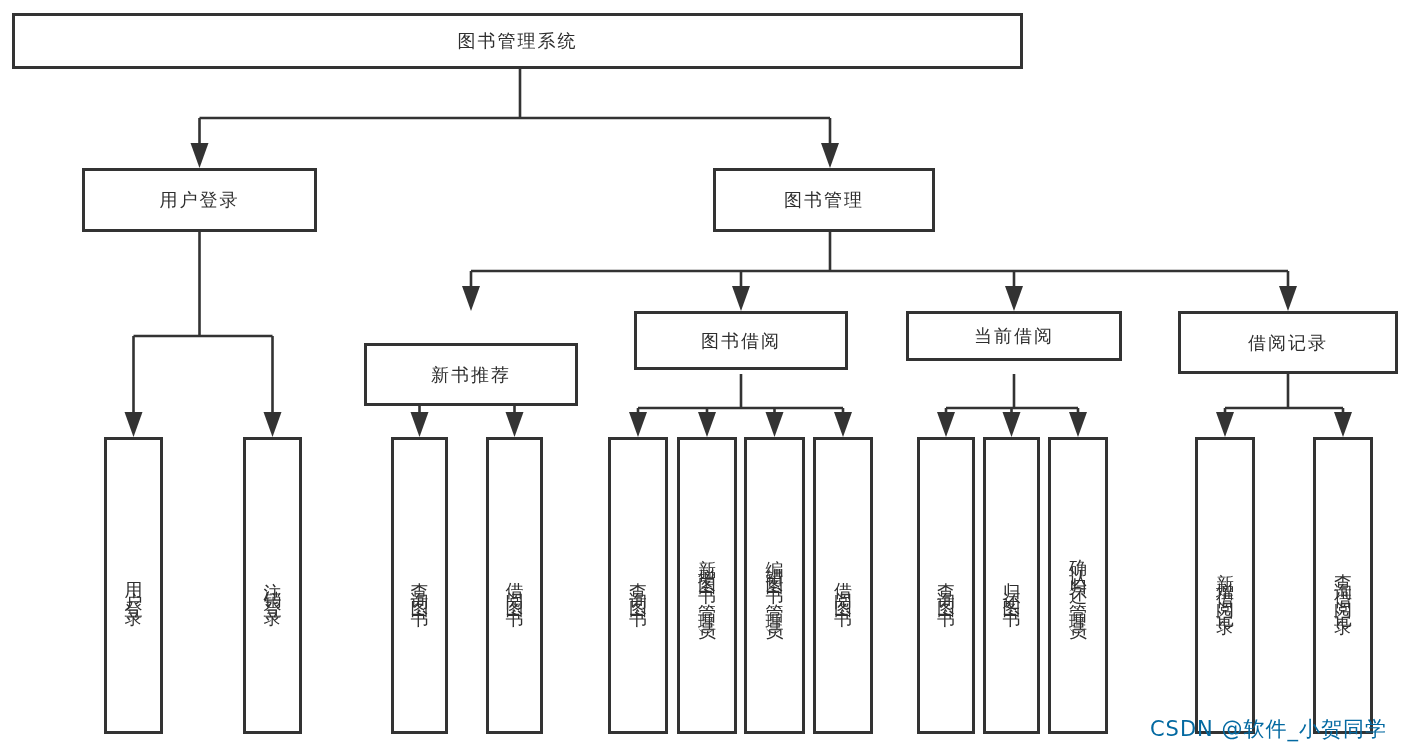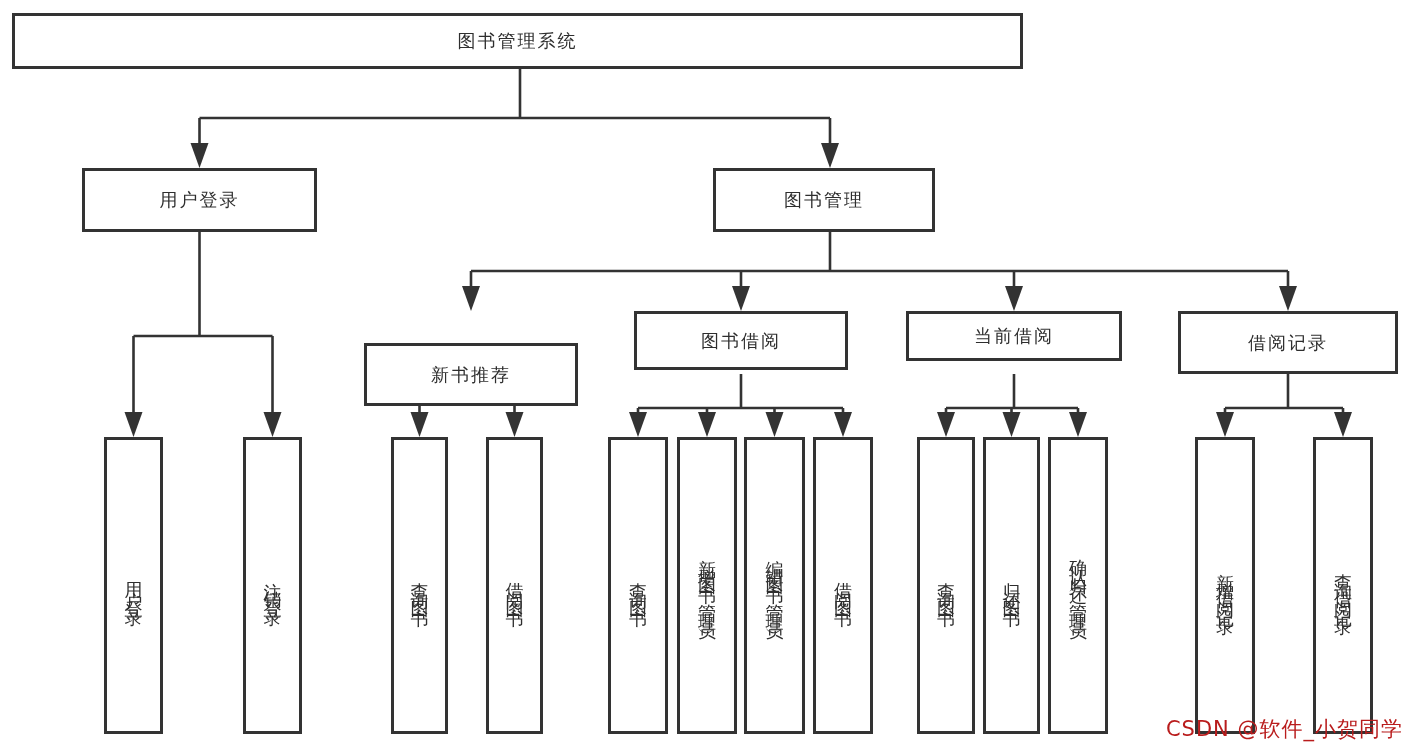--- a/index.html
+++ b/index.html
@@ -40,26 +40,26 @@
   }
   .node.horiz .label { letter-spacing: 2px; }
   .node.vert .label {
     writing-mode: vertical-rl;
     text-orientation: mixed;
     letter-spacing: 9px;
     white-space: normal;
   }
   .watermark {
     position: absolute;
-    right: 2px;
+    right: 18px;
     bottom: 4px;
     z-index: 3;
     font-size: 21px;
     letter-spacing: 1px;
-    color: #b91c1c;
+    color: #0369a1;
     white-space: nowrap;
   }
 </style>
 </head>
 <body>
 
 <div class="canvas">
   <svg id="connectors" xmlns="http://www.w3.org/2000/svg" viewBox="0 0 1405 747">
       <path d="M 520 69 V 118 M 199.5 118 H 830 M 199.5 118 V 156 M 830 118 V 156" fill="none" stroke="#333333" stroke-width="2.6"></path>
       <polygon points="190.5,143 208.5,143 199.5,168" fill="#333333"></polygon>

